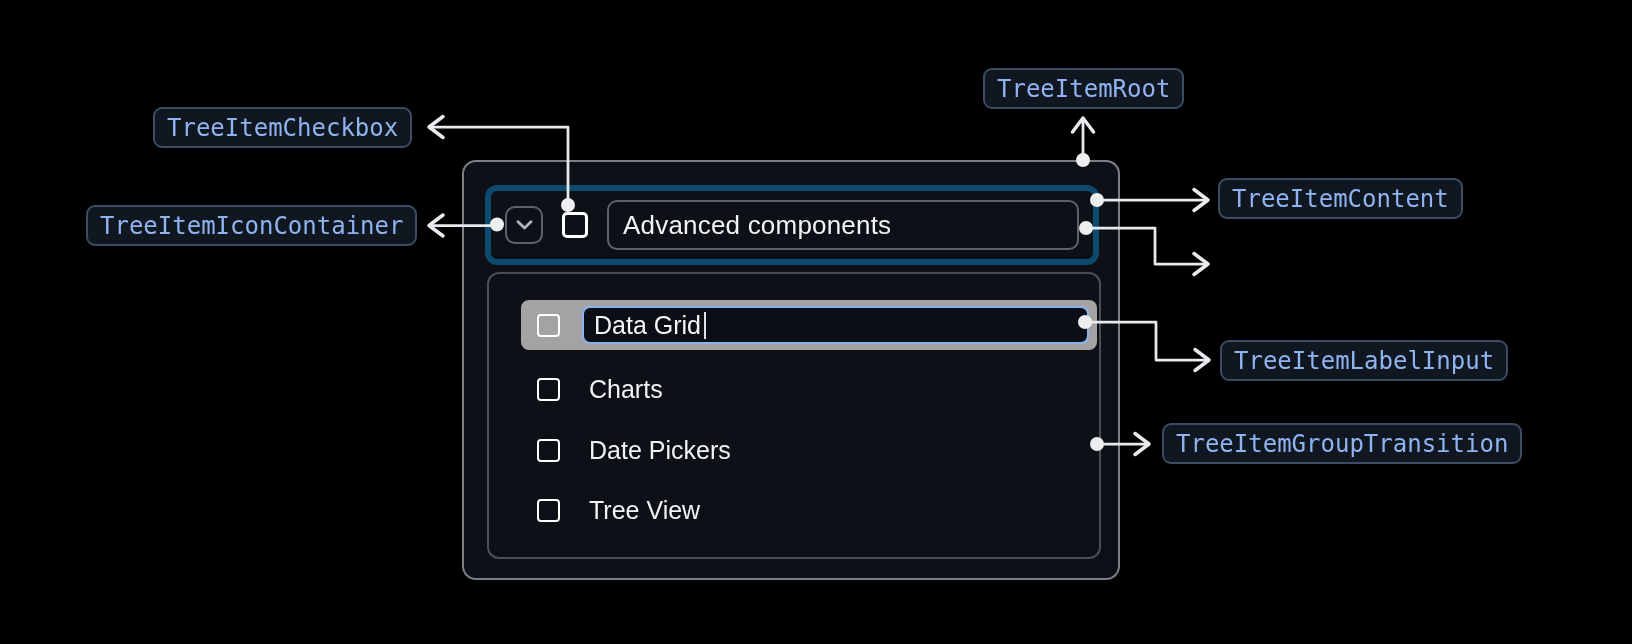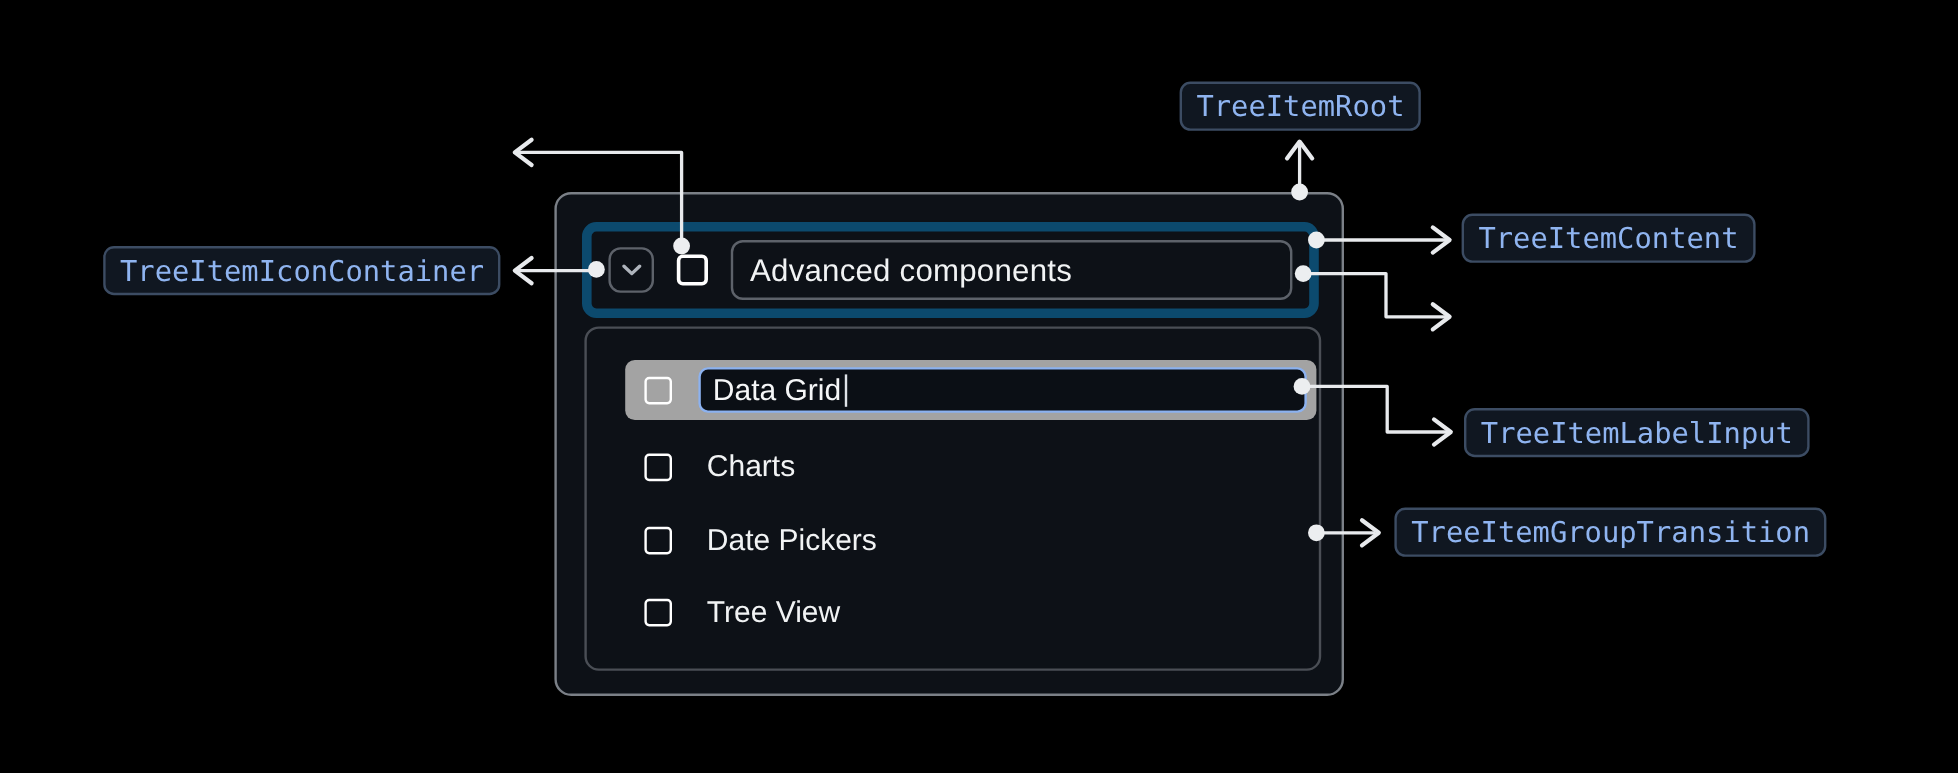--- a/index.html
+++ b/index.html
@@ -12,21 +12,21 @@
   }
   
   .root{
     position:absolute;left:462px;top:160px;width:658px;height:420px;
     background:#0d1117;
     border:2px solid #7b8087;border-radius:14px;
     box-sizing:border-box;
   }
   .content{
     position:absolute;left:21px;top:23px;width:614px;height:80px;
-    border:8px solid #0c4a6e;border-radius:12px;
+    border:6px solid #0c4a6e;border-radius:12px;
     box-sizing:border-box;
     display:flex;align-items:center;gap:19px;
     padding:0 14px;
   }
   .iconbtn{
     width:38px;height:38px;flex:0 0 auto;
     border:2px solid #5d626a;border-radius:10px;
     box-sizing:border-box;
     display:flex;align-items:center;justify-content:center;
   }
@@ -136,20 +136,21 @@
       </div>
 
       <div class="row" style="top:211px;">
         <div class="ccheckbox"></div>
         <span class="rowlabel">Tree View</span>
       </div>
 
     </div>
   </div>
 
+  <div class="chip" style="left:153px;top:107px;">TreeItemCheckbox</div>
   <div class="chip" style="left:86px;top:205px;">TreeItemIconContainer</div>
   <div class="chip" style="left:983px;top:68px;">TreeItemRoot</div>
   <div class="chip" style="left:1218px;top:178px;">TreeItemContent</div>
   <div class="chip" style="left:1220px;top:340px;">TreeItemLabelInput</div>
   <div class="chip" style="left:1162px;top:423px;">TreeItemGroupTransition</div>
 
   <svg class="arrows" viewBox="0 0 1632 644">
     <g stroke="#e8eaed" stroke-width="2.75" fill="none" stroke-linecap="round" stroke-linejoin="round">
 
       <path d="M432 127 H568 V204"></path>

